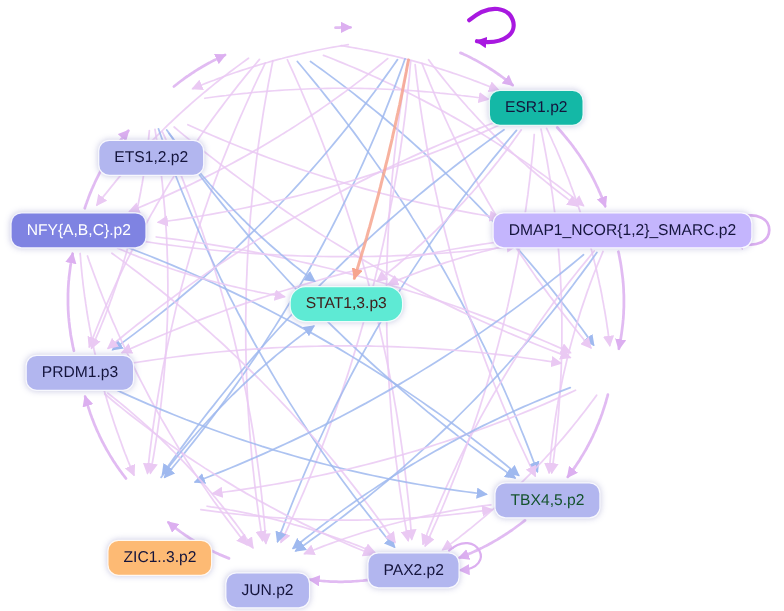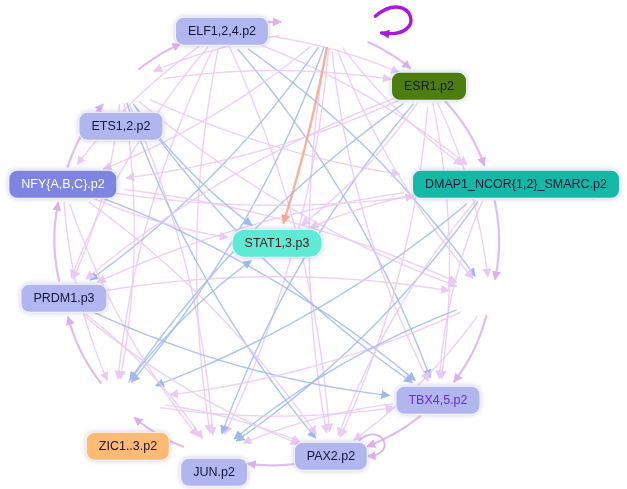--- a/index.html
+++ b/index.html
@@ -105,25 +105,24 @@
       <path d="M133.4,104.0 L135.2,106.5 L137.1,109.0 L138.9,111.5 L140.8,114.0 L142.6,116.5 L144.5,119.0 L146.4,121.4 L148.3,123.9 L150.2,126.3 L152.2,128.7 L154.1,131.1 L156.1,133.5 L158.0,135.9 L160.0,138.2 L162.0,140.6 L164.0,142.9 L166.0,145.3 L168.0,147.6 L170.1,149.9 L172.1,152.2 L174.2,154.5 L176.3,156.7 L178.4,159.0 L180.5,161.2 L182.6,163.5 L184.7,165.7 L186.8,167.9 L189.0,170.1 L191.2,172.3 L193.3,174.5 L195.5,176.6 L197.7,178.8 L199.9,180.9 L202.1,183.1 L204.4,185.2 L206.6,187.3 L208.9,189.4 L211.1,191.4 L213.4,193.5 L215.7,195.6 L218.0,197.6 L220.3,199.6 L222.7,201.6 L225.0,203.7 L227.4,205.6 L229.7,207.6 L232.1,209.6 L234.5,211.6 L236.9,213.5 L239.3,215.4 L241.7,217.4 L244.2,219.3 L246.6,221.2 L249.1,223.1 L251.6,224.9" fill="none" stroke="#9fb9ef" stroke-width="1.4" stroke-opacity="0.85" stroke-linecap="round" marker-end="url(#arr-blue)"></path>
       <path d="M417.0,103.9 L415.2,106.4 L413.4,108.9 L411.6,111.4 L409.8,113.9 L408.0,116.4 L406.2,118.8 L404.4,121.3 L402.5,123.7 L400.6,126.1 L398.8,128.6 L396.9,130.9 L395.0,133.3 L393.1,135.7 L391.2,138.1 L389.2,140.4 L387.3,142.8 L385.3,145.1 L383.3,147.4 L381.4,149.7 L379.4,152.0 L377.4,154.3 L375.3,156.5 L373.3,158.8 L371.3,161.1 L369.2,163.3 L367.1,165.5 L365.0,167.7 L363.0,169.9 L360.9,172.1 L358.7,174.3 L356.6,176.4 L354.5,178.6 L352.3,180.7 L350.1,182.9 L348.0,185.0 L345.8,187.1 L343.6,189.2 L341.4,191.3 L339.1,193.3 L336.9,195.4 L334.6,197.4 L332.4,199.5 L330.1,201.5 L327.8,203.5 L325.5,205.5 L323.2,207.5 L320.9,209.4 L318.6,211.4 L316.2,213.4 L313.8,215.3 L311.5,217.2 L309.1,219.2 L306.7,221.1 L304.3,222.9 L301.9,224.8" fill="none" stroke="#eac9f3" stroke-width="1.4" stroke-opacity="0.85" stroke-linecap="round" marker-end="url(#arr-violet)"></path>
       <path d="M94.2,198.6 L97.0,199.8 L99.9,201.0 L102.8,202.2 L105.6,203.4 L108.5,204.5 L111.4,205.7 L114.3,206.8 L117.2,207.9 L120.1,209.0 L123.0,210.1 L125.9,211.1 L128.8,212.2 L131.7,213.2 L134.6,214.2 L137.6,215.2 L140.5,216.2 L143.4,217.1 L146.4,218.1 L149.3,219.0 L152.2,219.9 L155.2,220.8 L158.2,221.7 L161.1,222.5 L164.1,223.4 L167.1,224.2 L170.0,225.0 L173.0,225.8 L176.0,226.6 L179.0,227.3 L182.0,228.1 L185.0,228.8 L188.0,229.5 L191.0,230.2 L194.0,230.9 L197.0,231.6 L200.0,232.2 L203.0,232.8 L206.1,233.5 L209.1,234.1 L212.1,234.6 L215.2,235.2 L218.2,235.7 L221.3,236.3 L224.3,236.8 L227.4,237.3" fill="none" stroke="#eac9f3" stroke-width="1.4" stroke-opacity="0.85" stroke-linecap="round" marker-end="url(#arr-violet)"></path>
       <path d="M128.9,381.9 L130.8,379.4 L132.7,376.9 L134.6,374.3 L136.5,371.8 L138.5,369.4 L140.4,366.9 L142.4,364.4 L144.4,362.0 L146.4,359.5 L148.4,357.1 L150.4,354.7 L152.4,352.3 L154.4,349.9 L156.5,347.6 L158.5,345.2 L160.6,342.8 L162.7,340.5 L164.8,338.2 L166.9,335.9 L169.0,333.6 L171.1,331.3 L173.3,329.0 L175.5,326.8 L177.6,324.5 L179.8,322.3 L182.0,320.0 L184.2,317.8 L186.4,315.6 L188.7,313.4 L190.9,311.3 L193.1,309.1 L195.4,307.0 L197.7,304.8 L200.0,302.7 L202.3,300.6 L204.6,298.5 L206.9,296.4 L209.3,294.3 L211.6,292.3 L214.0,290.2 L216.4,288.2 L218.7,286.2 L221.1,284.1 L223.6,282.1 L226.0,280.2 L228.4,278.2 L230.9,276.2 L233.3,274.3 L235.8,272.3 L238.3,270.4 L240.8,268.5 L243.3,266.6 L245.8,264.7 L248.3,262.8 L250.9,261.0" fill="none" stroke="#9fb9ef" stroke-width="1.4" stroke-opacity="0.85" stroke-linecap="round" marker-end="url(#arr-blue)"></path>
       <path d="M413.4,194.8 L410.4,195.5 L407.4,196.1 L404.4,196.8 L401.4,197.5 L398.4,198.2 L395.4,199.0 L392.4,199.7 L389.4,200.5 L386.5,201.2 L383.5,202.0 L380.6,202.8 L377.6,203.7 L374.6,204.5 L371.7,205.4 L368.8,206.3 L365.8,207.2 L362.9,208.1 L360.0,209.0 L357.0,209.9 L354.1,210.9 L351.2,211.9 L348.3,212.9 L345.4,213.9 L342.5,214.9 L339.6,215.9 L336.7,217.0 L333.8,218.1 L330.9,219.2 L328.0,220.3 L325.2,221.4 L322.3,222.5 L319.4,223.7 L316.6,224.9 L313.7,226.0 L310.9,227.3" fill="none" stroke="#eac9f3" stroke-width="1.4" stroke-opacity="0.85" stroke-linecap="round" marker-end="url(#arr-violet)"></path>
       <path d="M375.4,16.1 C411.0,-13.6 430.5,40.0 381.6,33.0" fill="none" stroke="#a818e0" stroke-width="3.4" stroke-linecap="round" marker-end="url(#arr-purple)"></path>
       <path d="M588.4,175.0 C624.4,161.2 624.4,206.8 588.4,193.0" fill="none" stroke="#dcaff0" stroke-width="2.2" stroke-linecap="round" marker-end="url(#arr-violet2)"></path>
       <path d="M359.3,440.4 C380.9,421.1 399.1,454.5 368.0,456.2" fill="none" stroke="#dcaff0" stroke-width="1.8" stroke-linecap="round" marker-end="url(#arr-violet2)"></path>
     </svg>
   <div id="nodes">
-      <div class="node" style="left: 222px; top: 31px; background: rgb(178, 182, 239); color: rgb(20, 20, 60);">ELF1,2,4.p2</div>
       <div class="node" style="left: 121px; top: 86px; background: rgb(178, 182, 239); color: rgb(20, 20, 60); margin-top: 40px;">ETS1,2.p2</div>
-      <div class="node" style="left: 429px; top: 86px; background: #4d7c0f; color: rgb(20, 20, 60);">ESR1.p2</div>
+      <div class="node" style="left: 429px; top: 86px; background: #14b8a6; color: rgb(20, 20, 60);">ESR1.p2</div>
       <div class="node" style="left: 63px; top: 184px; background: rgb(127, 131, 226); color: rgb(255, 255, 255);">NFY{A,B,C}.p2</div>
-      <div class="node" style="left: 516px; top: 184px; background: #14b8a6; color: rgb(20, 20, 60);">DMAP1_NCOR{1,2}_SMARC.p2</div>
+      <div class="node" style="left: 498px; top: 184px; background: #c4b5fd; color: rgb(20, 20, 60);">DMAP1_NCOR{1,2}_SMARC.p2</div>
       <div class="node" style="left: 277px; top: 243px; background: #5eead4; color: rgb(64, 32, 28); border-radius: 13px;">STAT1,3.p3</div>
       <div class="node" style="left: 64px; top: 298px; background: rgb(178, 182, 239); color: rgb(20, 20, 60);">PRDM1.p3</div>
       <div class="node" style="left: 128px; top: 400px; background: #fdba74; color: rgb(20, 20, 60); margin-top: 46px;">ZIC1..3.p2</div>
-      <div class="node" style="left: 438px; top: 400px; background: rgb(178, 182, 239); color: #6d28d9;">TBX4,5.p2</div>
+      <div class="node" style="left: 438px; top: 400px; background: rgb(178, 182, 239); color: #14532d;">TBX4,5.p2</div>
       <div class="node" style="left: 214px; top: 472px; background: rgb(178, 182, 239); color: rgb(20, 20, 60);">JUN.p2</div>
       <div class="node" style="left: 331px; top: 456px; background: rgb(178, 182, 239); color: rgb(20, 20, 60);">PAX2.p2</div>
     </div>
 </div>
 
 </body></html>

